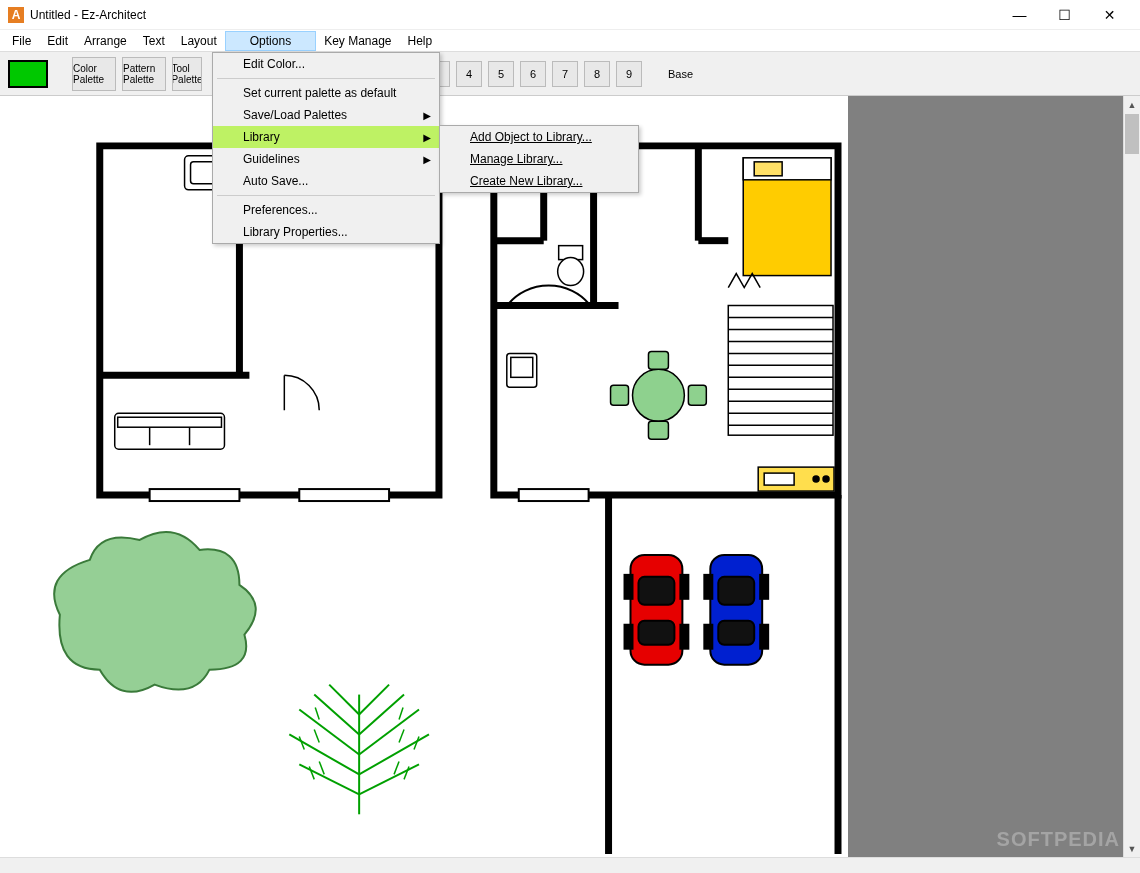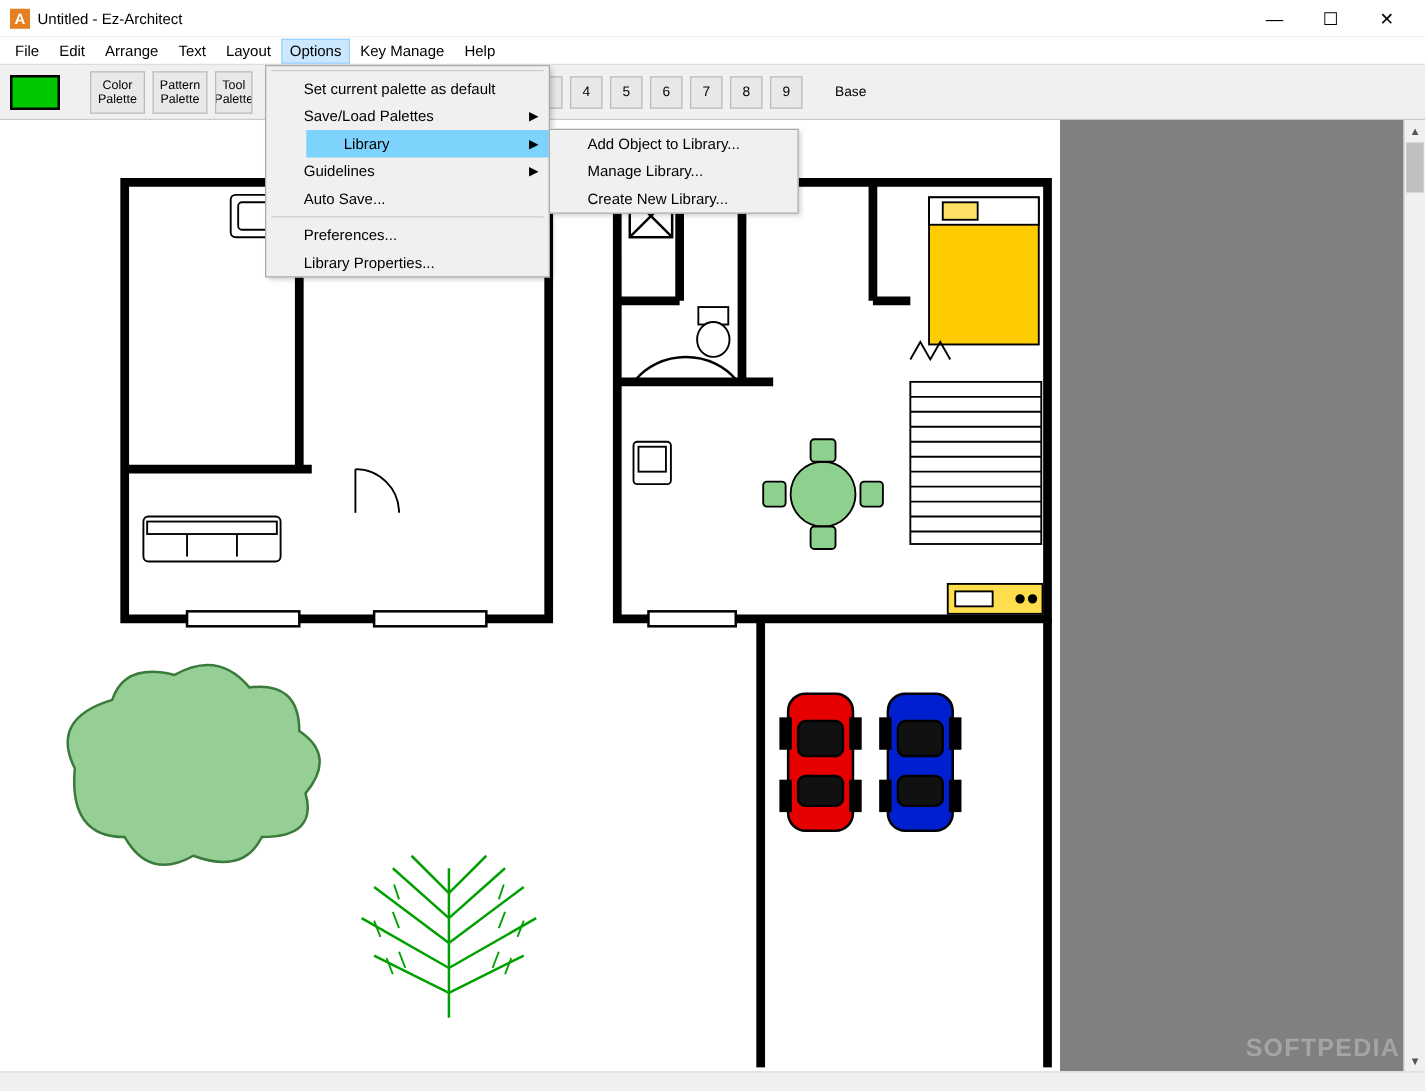--- a/index.html
+++ b/index.html
@@ -6,31 +6,31 @@
 html, body { width: 1140px; height: 873px; overflow: hidden; background: #fff; }
 
 .titlebar { height: 30px; background: #fff; display: flex; align-items: center; padding: 0 8px; border-bottom: 1px solid #eee; }
 .titlebar .app-icon { width: 16px; height: 16px; background: #e67e22; color: #fff; font-weight: bold; font-size: 12px; display: flex; align-items: center; justify-content: center; margin-right: 6px; }
 .titlebar .title-text { font-size: 12px; }
 .titlebar .window-controls { margin-left: auto; display: flex; }
 .titlebar .window-controls div { width: 45px; height: 30px; display: flex; align-items: center; justify-content: center; font-size: 14px; }
 
 .menubar { height: 22px; background: #fff; display: flex; align-items: center; padding: 0 4px; font-size: 12px; border-bottom: 1px solid #ddd; position: relative; z-index: 10; }
 .menubar .menu-item { padding: 3px 8px; cursor: default; text-align: center; }
-.menubar .menu-item.active { background: #cce8ff; border: 1px solid #99d1ff; padding: 2px 6px; }
+.menubar .menu-item.active { background: #cce8ff; border: 1px solid #99d1ff; padding: 2px 24px; }
 
 .toolbar { height: 44px; background: #f0f0f0; border-bottom: 1px solid #ccc; display: flex; align-items: center; padding: 0 8px; gap: 6px; font-size: 10px; }
 .color-swatch { width: 40px; height: 28px; border: 2px solid #000; background: #00c800; }
-.tool-btn { width: 44px; height: 34px; background: #e8e8e8; border: 1px solid #bbb; display: flex; align-items: center; justify-content: center; text-align: center; line-height: 1.1; font-size: 10px; cursor: default; }
+.tool-btn { width: 44px; height: 34px; background: #e8e8e8; border: 1px solid #bbb; display: flex; align-items: center; justify-content: center; line-height: 1.1; font-size: 10px; cursor: default; }
 .layer-btn { width: 26px; height: 26px; background: #e8e8e8; border: 1px solid #bbb; display: flex; align-items: center; justify-content: center; font-size: 11px; cursor: default; }
 .layer-label { font-size: 11px; margin-left: 20px; }
 
 .dropdown-menu { position: absolute; background: #f0f0f0; border: 1px solid #aaa; box-shadow: 2px 2px 4px rgba(0,0,0,0.2); font-size: 12px; z-index: 20; }
 .dropdown-menu .menu-row { padding: 4px 30px 4px 30px; white-space: nowrap; position: relative; cursor: default; min-width: 180px; }
-.dropdown-menu .menu-row.highlighted { background: #7dd3fc; margin-left: 32px; }
+.dropdown-menu .menu-row.highlighted { background: #bef264; }
 .dropdown-menu .menu-row .arrow { position: absolute; right: 8px; top: 50%; transform: translateY(-50%); font-size: 10px; }
 .dropdown-menu .separator { height: 1px; background: #ccc; margin: 3px 4px; }
 
 .submenu { position: absolute; left: 100%; top: -1px; background: #f0f0f0; border: 1px solid #aaa; box-shadow: 2px 2px 4px rgba(0,0,0,0.2); z-index: 21; }
 
 .workspace { position: absolute; top: 96px; left: 0; right: 0; bottom: 16px; display: flex; }
 .canvas-area { flex: 1; background: #fff; position: relative; overflow: hidden; }
 .side-panel { width: 275px; background: #808080; }
 .scrollbar-v { width: 17px; background: #f0f0f0; border-left: 1px solid #ddd; position: relative; }
 .scrollbar-v .thumb { position: absolute; top: 18px; left: 1px; right: 1px; height: 40px; background: #c0c0c0; }
@@ -78,27 +78,28 @@
   <div class="layer-btn">4</div>
   <div class="layer-btn">5</div>
   <div class="layer-btn">6</div>
   <div class="layer-btn">7</div>
   <div class="layer-btn">8</div>
   <div class="layer-btn">9</div>
   <div class="layer-label">Base</div>
 </div>
 
 <div class="dropdown-menu" style="left:212px; top:52px; width:228px;">
+  <div class="menu-row">Edit Color...</div>
   <div class="separator"></div>
   <div class="menu-row">Set current palette as default</div>
   <div class="menu-row"><span>Save/Load Palettes</span><span class="arrow">▶</span></div>
   <div class="menu-row highlighted" style="position:relative;">
     <span>Library</span><span class="arrow">▶</span>
     
-    <div class="submenu dropdown-menu" style="width:200px;">
+    <div class="submenu dropdown-menu" style="width:200px;text-decoration:underline;">
       <div class="menu-row">Add Object to Library...</div>
       <div class="menu-row">Manage Library...</div>
       <div class="menu-row">Create New Library...</div>
     </div>
   </div>
   <div class="menu-row"><span>Guidelines</span><span class="arrow">▶</span></div>
   <div class="menu-row">Auto Save...</div>
   <div class="separator"></div>
   <div class="menu-row">Preferences...</div>
   <div class="menu-row">Library Properties...</div>

